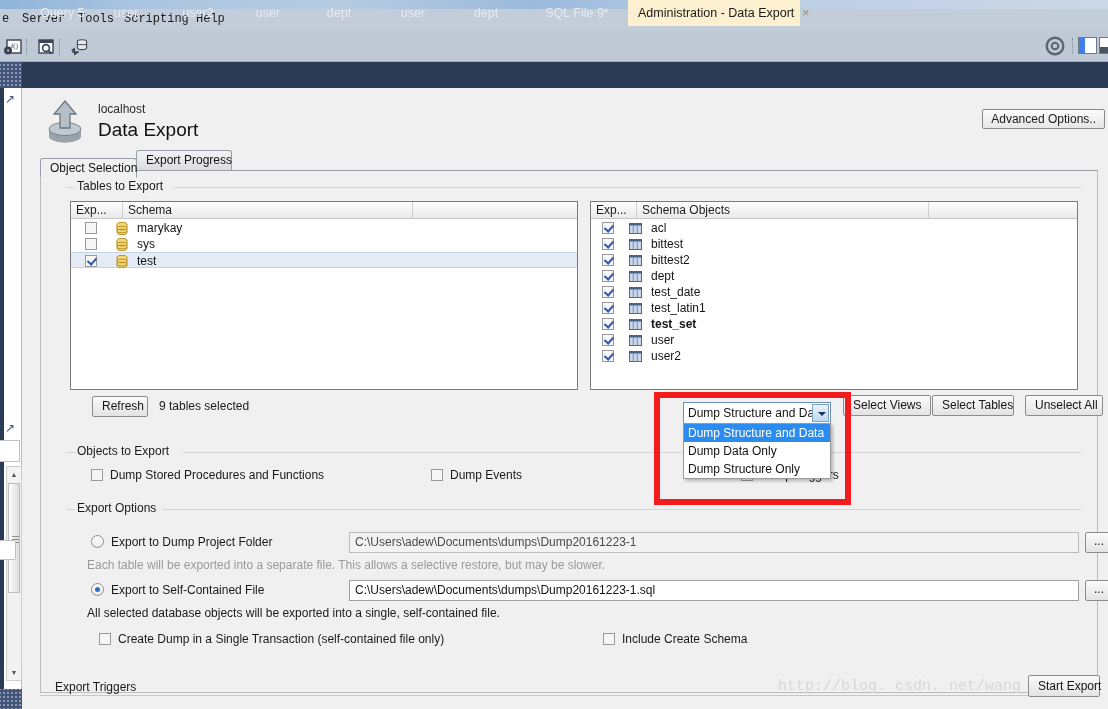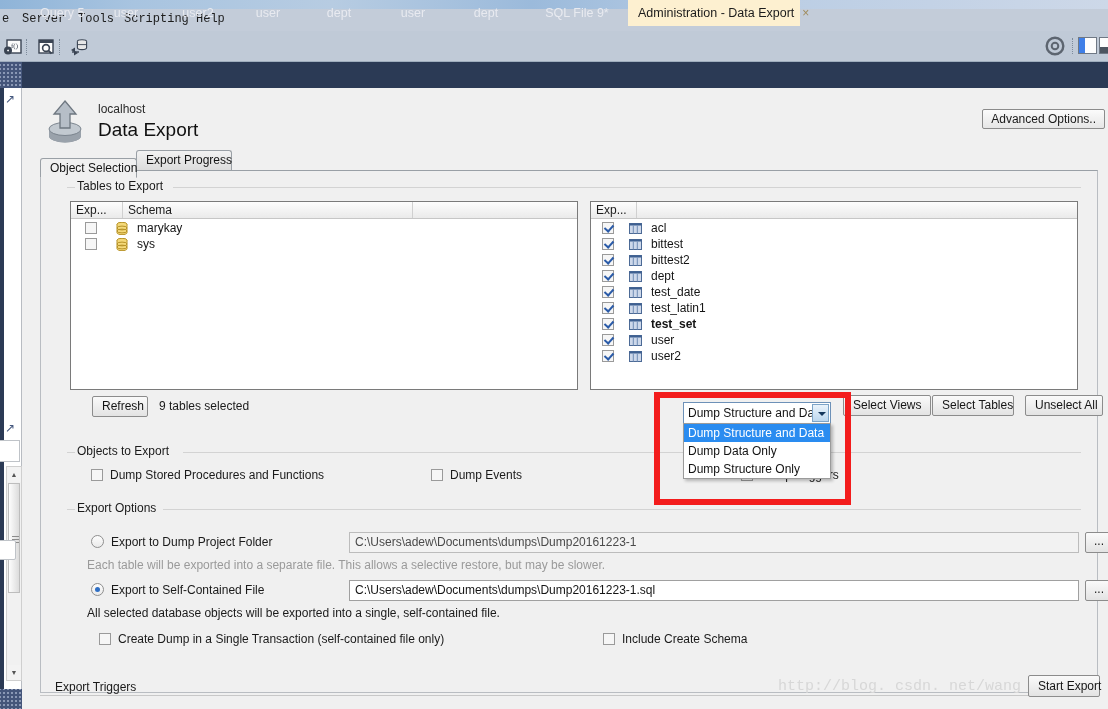--- a/index.html
+++ b/index.html
@@ -409,25 +409,38 @@
             <svg width="12" height="13" viewBox="0 0 12 13">
               <ellipse cx="6" cy="2.2" rx="5" ry="1.9" fill="#f4d97a" stroke="#b79226"></ellipse>
               <path d="M1 2.2v8.6c0 1 2.2 1.9 5 1.9s5-.9 5-1.9V2.2" fill="#f4d97a" stroke="#b79226"></path>
               <ellipse cx="6" cy="6" rx="5" ry="1.9" fill="none" stroke="#b79226"></ellipse>
               <ellipse cx="6" cy="9" rx="5" ry="1.9" fill="none" stroke="#b79226"></ellipse>
             </svg>
           </span>
           <span class="rowlabel" style="left:66px;">sys</span>
         </div>
 
+        <div class="lrow sel" style="top:50px;">
+          <span class="cbx checked" style="left:14px;"></span>
+          <span class="schema-ic" style="left:45px;">
+            <svg width="12" height="13" viewBox="0 0 12 13">
+              <ellipse cx="6" cy="2.2" rx="5" ry="1.9" fill="#f4d97a" stroke="#b79226"></ellipse>
+              <path d="M1 2.2v8.6c0 1 2.2 1.9 5 1.9s5-.9 5-1.9V2.2" fill="#f4d97a" stroke="#b79226"></path>
+              <ellipse cx="6" cy="6" rx="5" ry="1.9" fill="none" stroke="#b79226"></ellipse>
+              <ellipse cx="6" cy="9" rx="5" ry="1.9" fill="none" stroke="#b79226"></ellipse>
+            </svg>
+          </span>
+          <span class="rowlabel" style="left:66px;">test</span>
+        </div>
       </div>
 
       <div class="listbox" style="left:549px; top:30px; width:488px; height:189px;">
         <div class="lhead">
           <span class="lhcell" style="left:0;  width:46px;">Exp...</span>
+          <span class="lhcell" style="left:46px; width:292px;">Schema Objects</span>
           <span class="lhcell" style="left:338px; width:150px; border-right:none;"></span>
         </div>
 
         <div class="lrow" style="top:18px;">
           <span class="cbx checked" style="left:11px;"></span>
           <span class="table-ic" style="left:38px;">
             <svg width="13" height="11" viewBox="0 0 13 11">
               <rect x="0.5" y="0.5" width="12" height="10" fill="#cdd8ea" stroke="#4c6a96"></rect>
               <rect x="0.5" y="0.5" width="12" height="2" fill="#3d5f90"></rect>
               <line x1="4.3" y1="2.5" x2="4.3" y2="10.5" stroke="#6f8cb5"></line>

